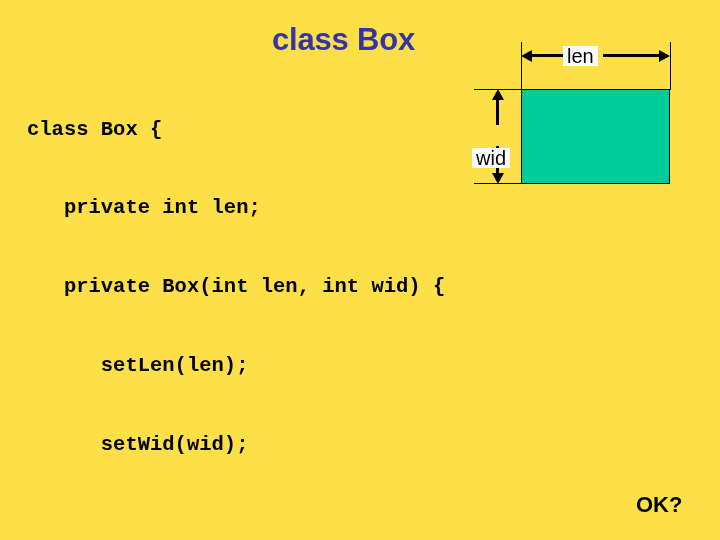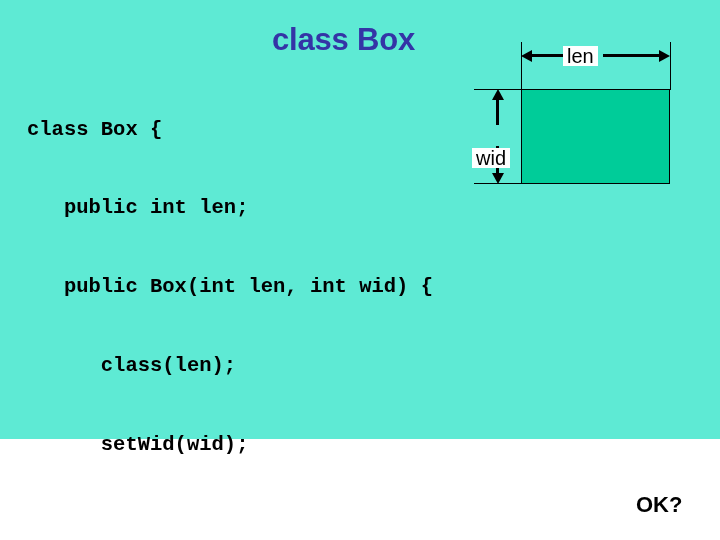--- a/index.html
+++ b/index.html
@@ -12,22 +12,22 @@
     height: 540px;
     position: relative;
     overflow: hidden;
     font-family: "Liberation Sans", sans-serif;
   }
 
   #slide {
     position: absolute;
     left: 0; top: 0;
     width: 720px;
-    height: 439px;
-    background: #5eead4;
+    height: 540px;
+    background: #fde047;
   }
 
   
   #slide-title {
     position: absolute;
     left: 272px;
     top: 24px;
     font-family: "Liberation Sans", sans-serif;
     font-size: 31px;
     font-weight: bold;
@@ -158,23 +158,23 @@
 </style>
 </head>
 <body>
 
 <div id="slide">
 
   <div id="slide-title">class Box</div>
 
   <div id="code-block">
     <div class="code-line">class Box {</div>
-    <div class="code-line">   public int len;</div>
-    <div class="code-line">   public Box(int len, int wid) {</div>
-    <div class="code-line">      class(len);</div>
+    <div class="code-line">   private int len;</div>
+    <div class="code-line">   private Box(int len, int wid) {</div>
+    <div class="code-line">      setLen(len);</div>
     <div class="code-line">      setWid(wid);</div>
     
     
     
     
     
     
     
     
     

